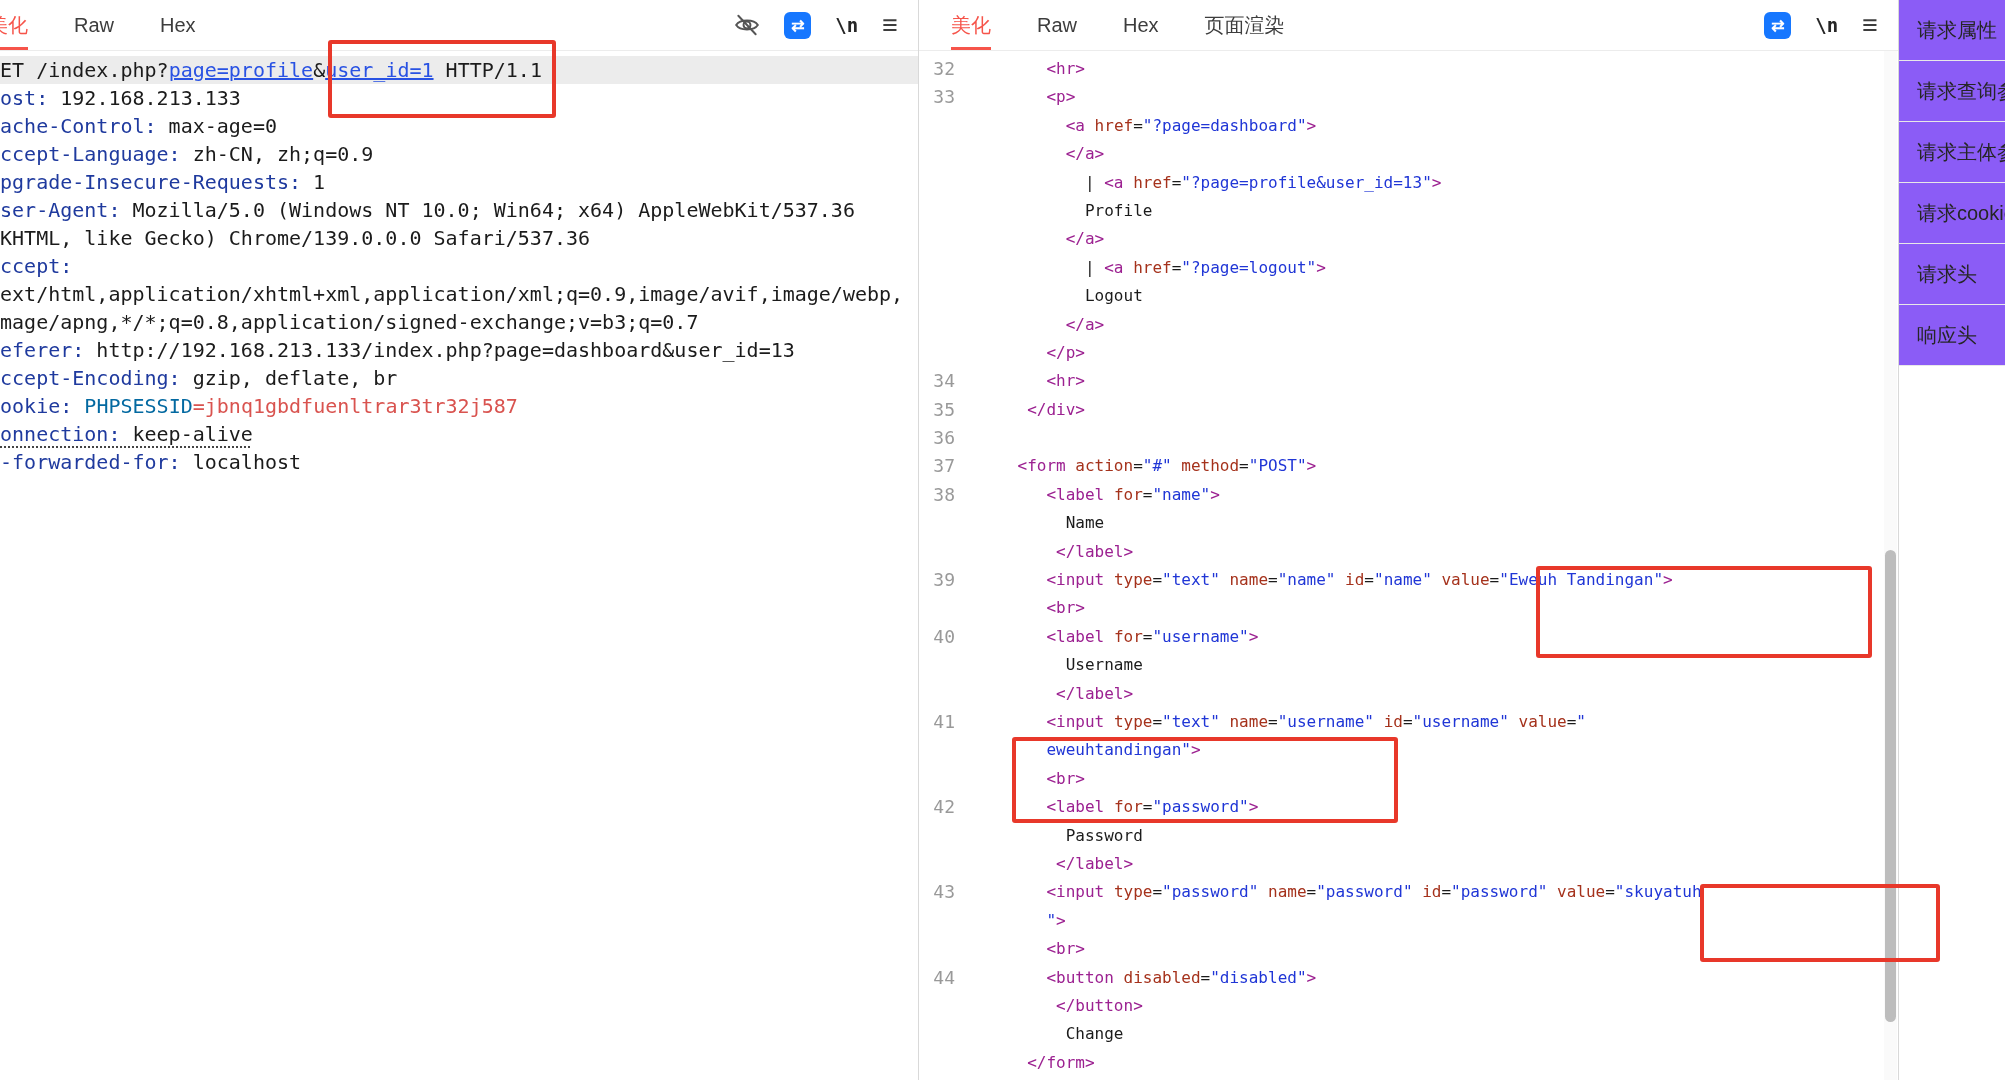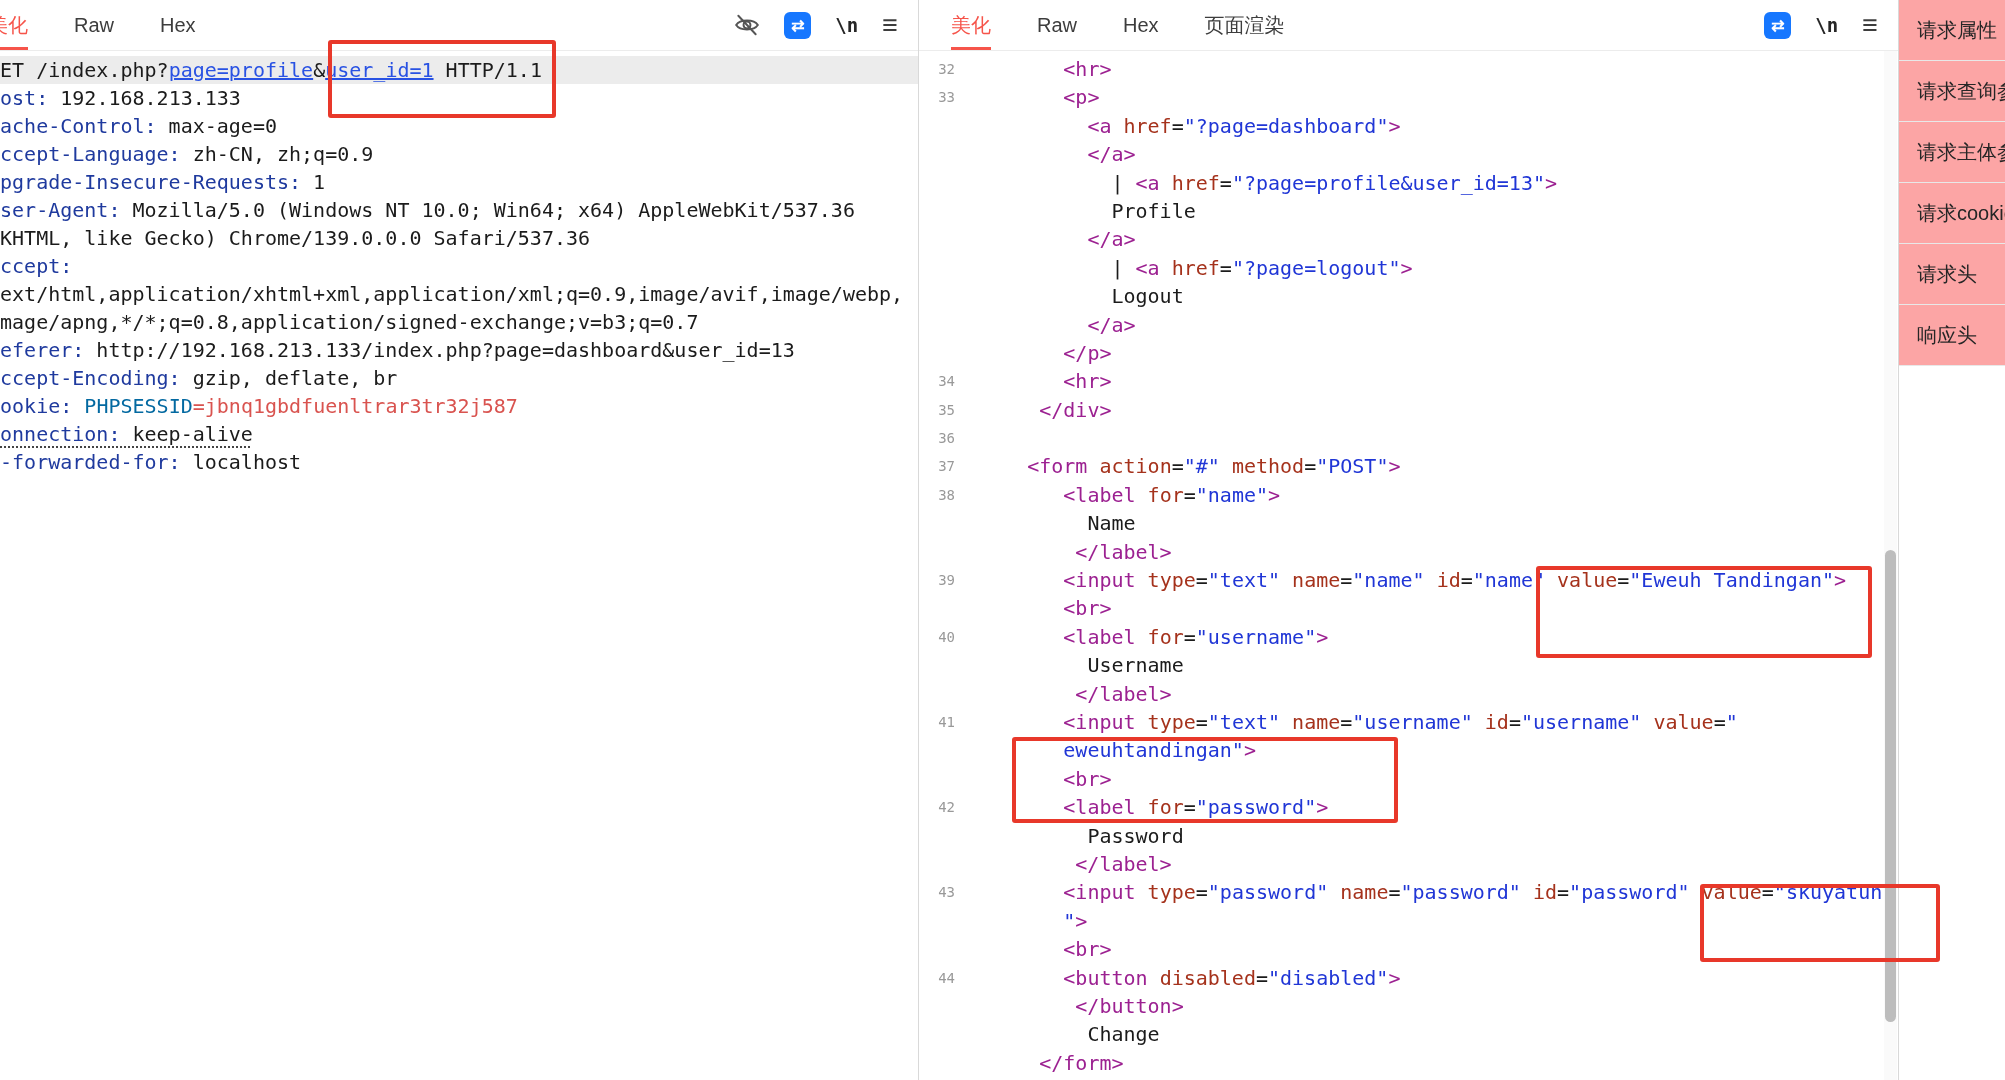--- a/index.html
+++ b/index.html
@@ -41,35 +41,35 @@
   .sg-hdr { color:#1f3a9e; }
   .sg-qp  { color:#2952e3;text-decoration:underline; }
   .sg-ck  { color:#0369a1; }
   .sg-ckv { color:#d9534f;margin-top:24px; }
 
   
   .code-area { position:absolute; top:51px; left:0; right:0; bottom:0; overflow:hidden;
                padding-top:4px; cursor:text; }
   .code-row { display:flex; height:28.4px; line-height:28.4px; white-space:pre; }
   .ln { flex:0 0 36px; text-align:right; color:#999; font-family:"DejaVu Sans Mono", monospace;
-        font-size:14px; user-select:none; }
-  .cd { padding-left:24px; font-family:"DejaVu Sans Mono", monospace; font-size:20px; }
+        font-size:18px; user-select:none; }
+  .cd { padding-left:24px; font-family:"DejaVu Sans Mono", monospace; font-size:16px; }
   .tk-tag { color:#9c2191; }
   .tk-attr { color:#a5321c; }
   .tk-str { color:#2036d6; }
   .tk-pln, .tk-txt { color:#1b1b1b; }
 
   .vscroll { position:absolute; top:51px; right:1px; bottom:0; width:13px; background:#fafafa; }
   .vthumb { position:absolute; left:1px; width:11px; top:499px; height:472px; background:#bdbdbd;
             border-radius:6px; cursor:default; }
 
   
   .rp-item { height:60px; display:flex; align-items:center; padding-left:18px;
              border-bottom:1px solid #e8e8e8; font-size:20px; color:#262626;
-             white-space:nowrap; overflow:hidden; cursor:pointer; background:#fca5a5; }
+             white-space:nowrap; overflow:hidden; cursor:pointer; background:#8b5cf6; }
 
   
   .anno { position:absolute; border:4px solid #e8382a; border-radius:3px; z-index:20;
           pointer-events:none; box-sizing:border-box; background:transparent; }
 </style>
 </head>
 <body>
 
 <div id="left-panel" class="panel">
   <div class="tabbar">

